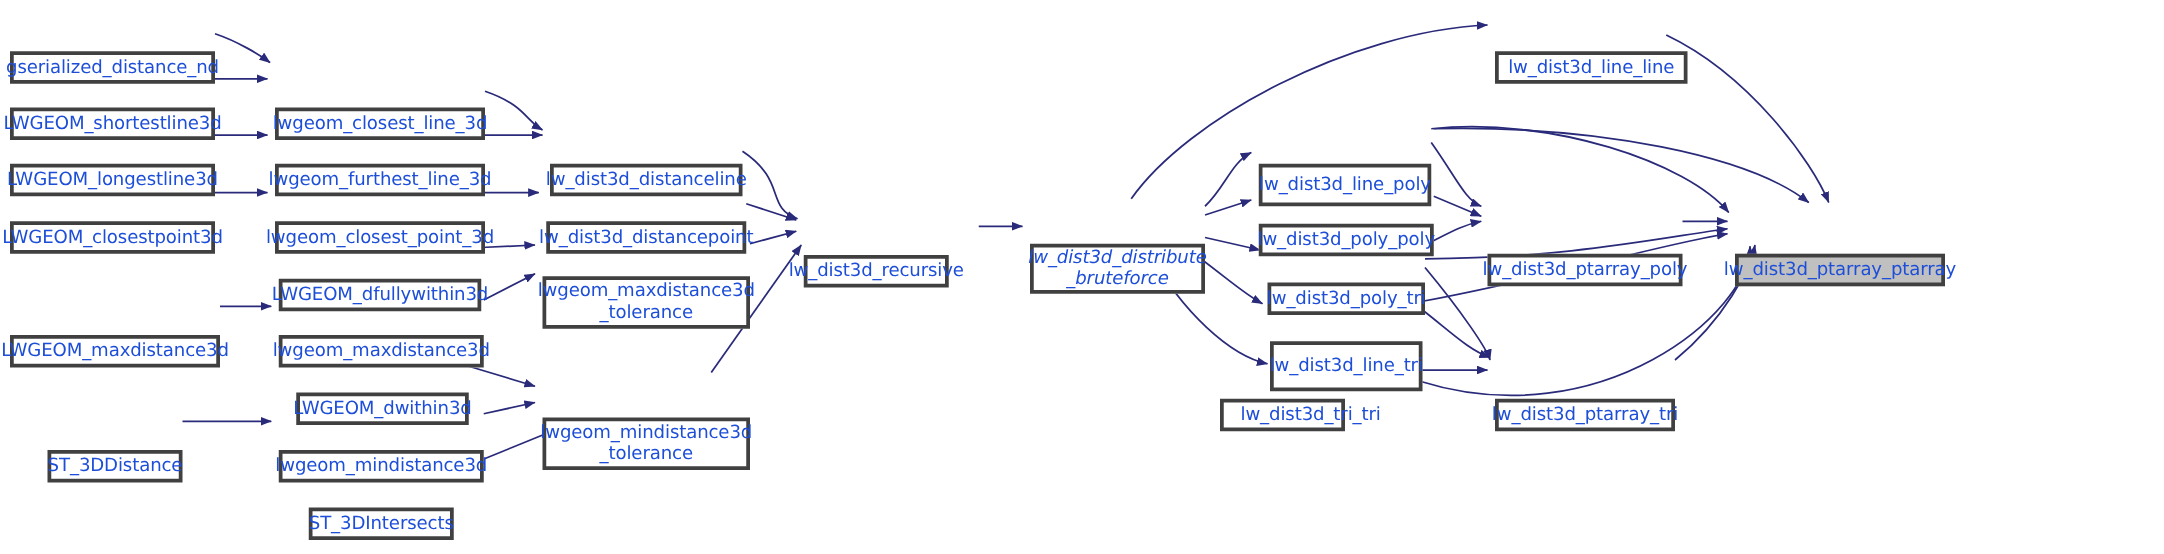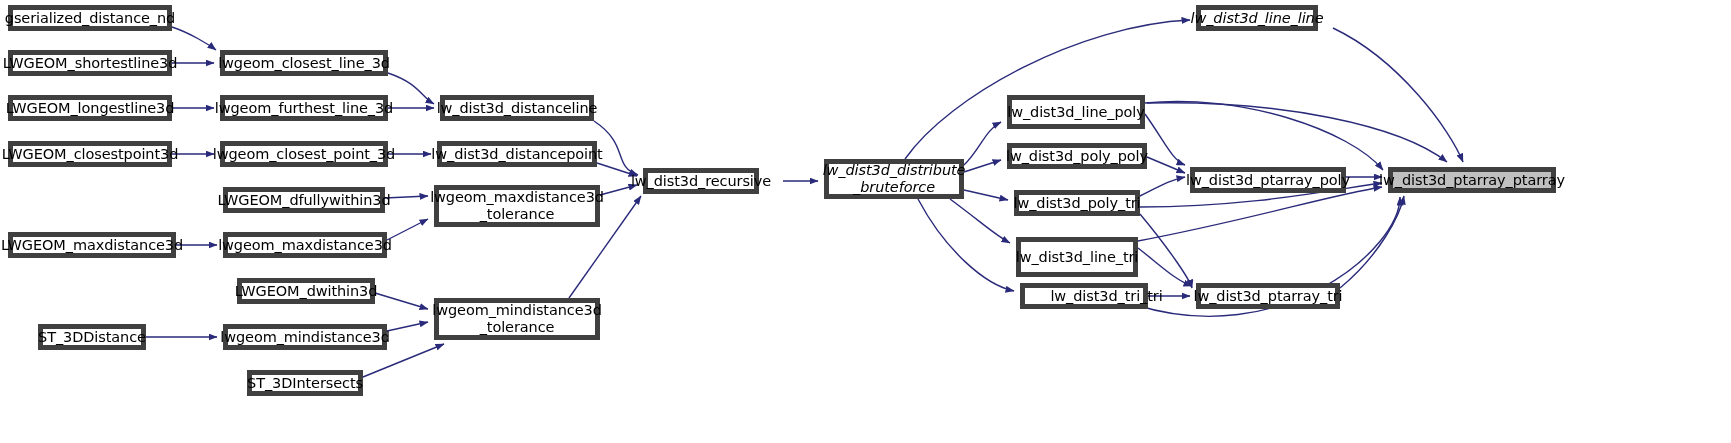--- a/index.html
+++ b/index.html
@@ -8,31 +8,32 @@
     position:relative;
     width:1731px;height:443px;
     background:#ffffff;
     font-family:"DejaVu Sans","Liberation Sans",sans-serif;
     overflow:hidden;
   }
   #edges{position:absolute;left:0;top:0;width:1731px;height:443px;pointer-events:none;}
   .node{
     position:absolute;
     box-sizing:border-box;
-    border:5px solid #404040;
+    border:3px solid #404040;
     background:#ffffff;
-    color:#000000;
+    color:#1d4ed8;
     font-size:14.5px;
     line-height:1.12;
     display:flex;
     align-items:center;
     justify-content:center;
     text-align:center;
     white-space:pre-line;
     letter-spacing:-0.1px;
+    margin-top:36px;
   }
   .node.highlight{background:#c0c0c0;}
   .node.two-line{line-height:1.15;}
 </style>
 </head>
 <body>
 
 <div id="canvas">
   <svg id="edges" xmlns="http://www.w3.org/2000/svg">
     <defs>
@@ -99,23 +100,23 @@
       <div class="node" style="left: 247px; top: 370px; width: 116px; height: 26px;">ST_3DIntersects</div>
       <div class="node" style="left: 440px; top: 95px; width: 154px; height: 26px; text-align: center;">lw_dist3d_distanceline</div>
       <div class="node" style="left: 437px; top: 141px; width: 160px; height: 26px;">lw_dist3d_distancepoint</div>
       <div class="node two-line" style="left: 434px; top: 185px; width: 166px; height: 42px;">lwgeom_maxdistance3d
 _tolerance</div>
       <div class="node two-line" style="left: 434px; top: 298px; width: 166px; height: 42px;">lwgeom_mindistance3d
 _tolerance</div>
       <div class="node" style="left: 643px; top: 168px; width: 116px; height: 26px;">lw_dist3d_recursive</div>
       <div class="node two-line" style="left: 824px; top: 159px; width: 140px; height: 40px; font-style: italic;">lw_dist3d_distribute
 _bruteforce</div>
-      <div class="node" style="left: 1196px; top: 5px; width: 122px; height: 26px; font-style: italic;">lw_dist3d_line_line</div>
+      <div class="node" style="left: 1196px; top: 5px; width: 154px; height: 26px;">lw_dist3d_line_line</div>
       <div class="node" style="left: 1007px; top: 95px; width: 138px; height: 34px;">lw_dist3d_line_poly</div>
       <div class="node" style="left: 1007px; top: 143px; width: 140px; height: 26px;">lw_dist3d_poly_poly</div>
       <div class="node" style="left: 1014px; top: 190px; width: 126px; height: 26px;">lw_dist3d_poly_tri</div>
       <div class="node" style="left: 1016px; top: 237px; width: 122px; height: 40px;">lw_dist3d_line_tri</div>
-      <div class="node" style="left: 1020px; top: 283px; width: 128px; height: 26px; padding-left: 45px;">lw_dist3d_tri_tri</div>
+      <div class="node" style="left: 976px; top: 283px; width: 100px; height: 26px; padding-left: 45px;">lw_dist3d_tri_tri</div>
       <div class="node" style="left: 1190px; top: 167px; width: 156px; height: 26px;">lw_dist3d_ptarray_poly</div>
       <div class="node" style="left: 1196px; top: 283px; width: 144px; height: 26px;">lw_dist3d_ptarray_tri</div>
       <div class="node highlight" style="left: 1388px; top: 167px; width: 168px; height: 26px;">lw_dist3d_ptarray_ptarray</div>
     </div>
 </div>
 
 </body></html>

